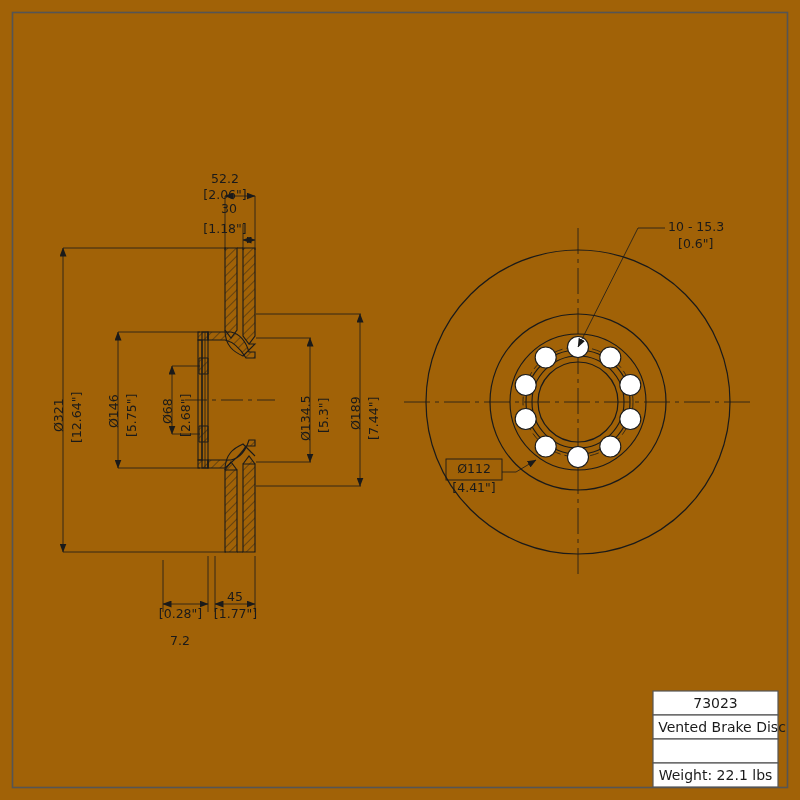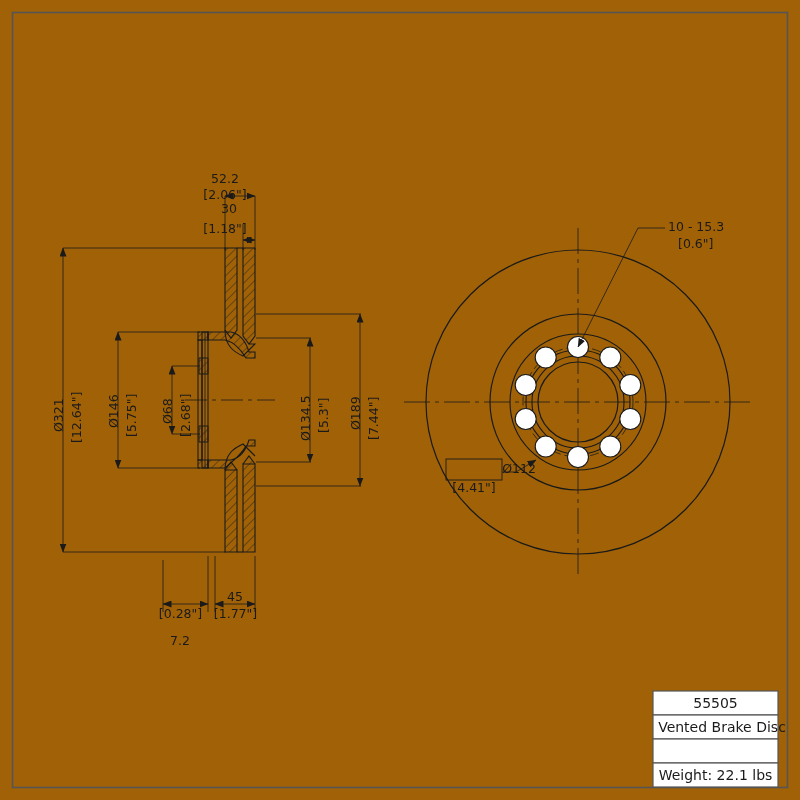--- a/index.html
+++ b/index.html
@@ -194,29 +194,29 @@
 
   <div class="txt dim vert" style="left:299px;top:441px;transform:rotate(-90deg);">Ø134.5</div>
   <div class="txt dim vert" style="left:317px;top:433px;transform:rotate(-90deg);">[5.3"]</div>
 
   <div class="txt dim vert" style="left:349px;top:430px;transform:rotate(-90deg);">Ø189</div>
   <div class="txt dim vert" style="left:367px;top:440px;transform:rotate(-90deg);">[7.44"]</div>
 
   <div class="txt dim" style="left:668px;top:220px;">10 - 15.3</div>
   <div class="txt dim" style="left:678px;top:237px;">[0.6"]</div>
 
-  <div class="txt dim ctr" style="left:448px;top:462px;width:52px;padding-left:45px;">Ø112</div>
+  <div class="txt dim ctr" style="left:448px;top:462px;width:52px;">Ø112</div>
   <div class="txt dim ctr" style="left:444px;top:481px;width:60px;">[4.41"]</div>
 
   <svg width="800" height="800" viewBox="0 0 800 800" style="position:absolute;left:0;top:0;pointer-events:none;">
     <g stroke="#555555" stroke-width="1.2" fill="#ffffff">
       <rect x="653" y="691" width="125" height="24"></rect>
       <rect x="653" y="715" width="125" height="24"></rect>
       <rect x="653" y="739" width="125" height="24"></rect>
       <rect x="653" y="763" width="125" height="24"></rect>
     </g>
   </svg>
 
-  <div class="tb-cell" style="left:653px;top:691px;width:125px;height:24px;">55505</div>
+  <div class="tb-cell" style="left:653px;top:691px;width:125px;height:24px;">73023</div>
   <div class="tb-cell" style="left:653px;top:715px;width:138px;height:24px;">Vented Brake Disc</div>
   <div class="tb-cell" style="left:653px;top:763px;width:125px;height:24px;">Weight: 22.1 lbs</div>
 
 </div>
 
 </body></html>

